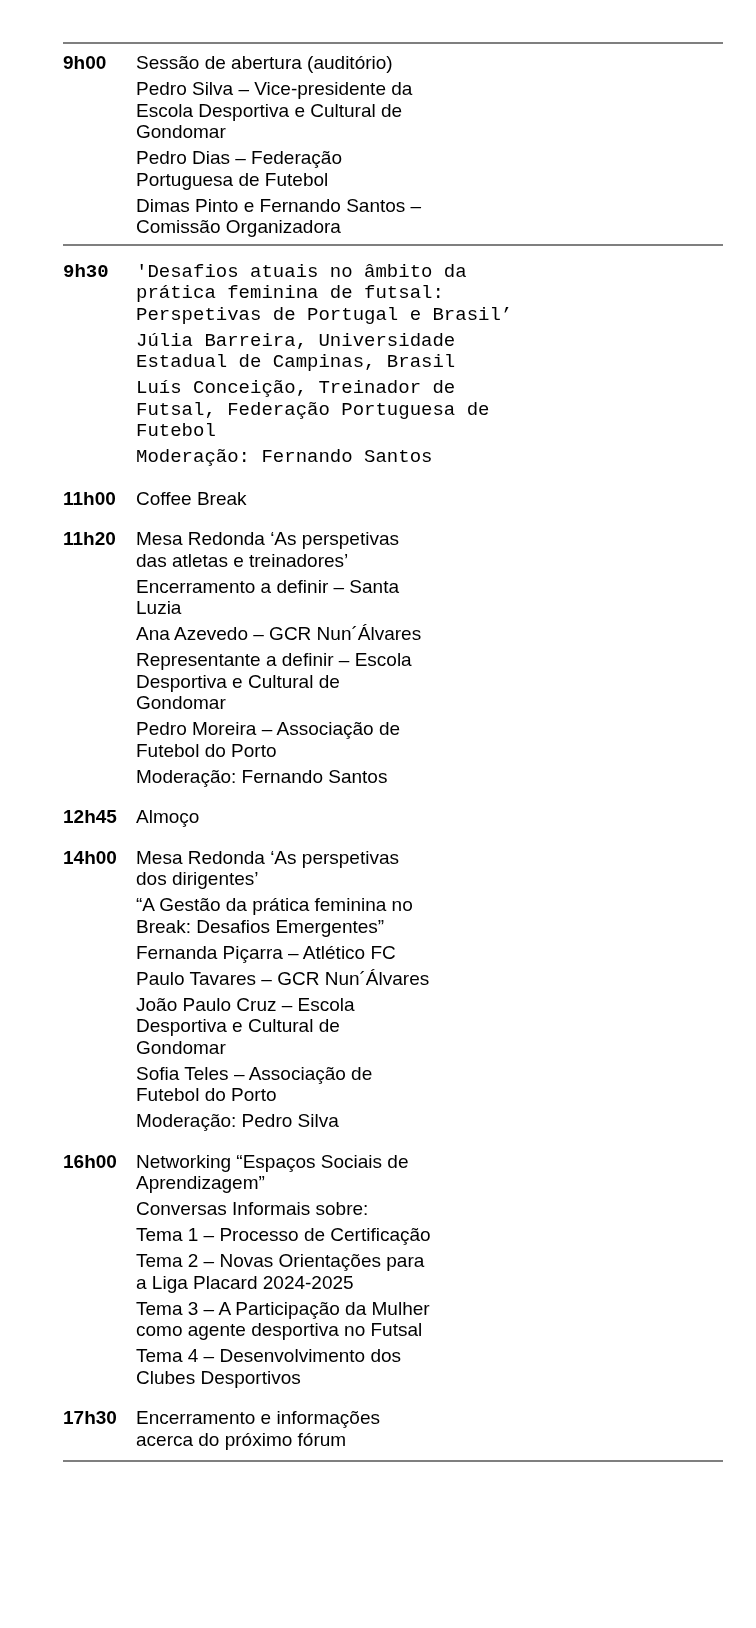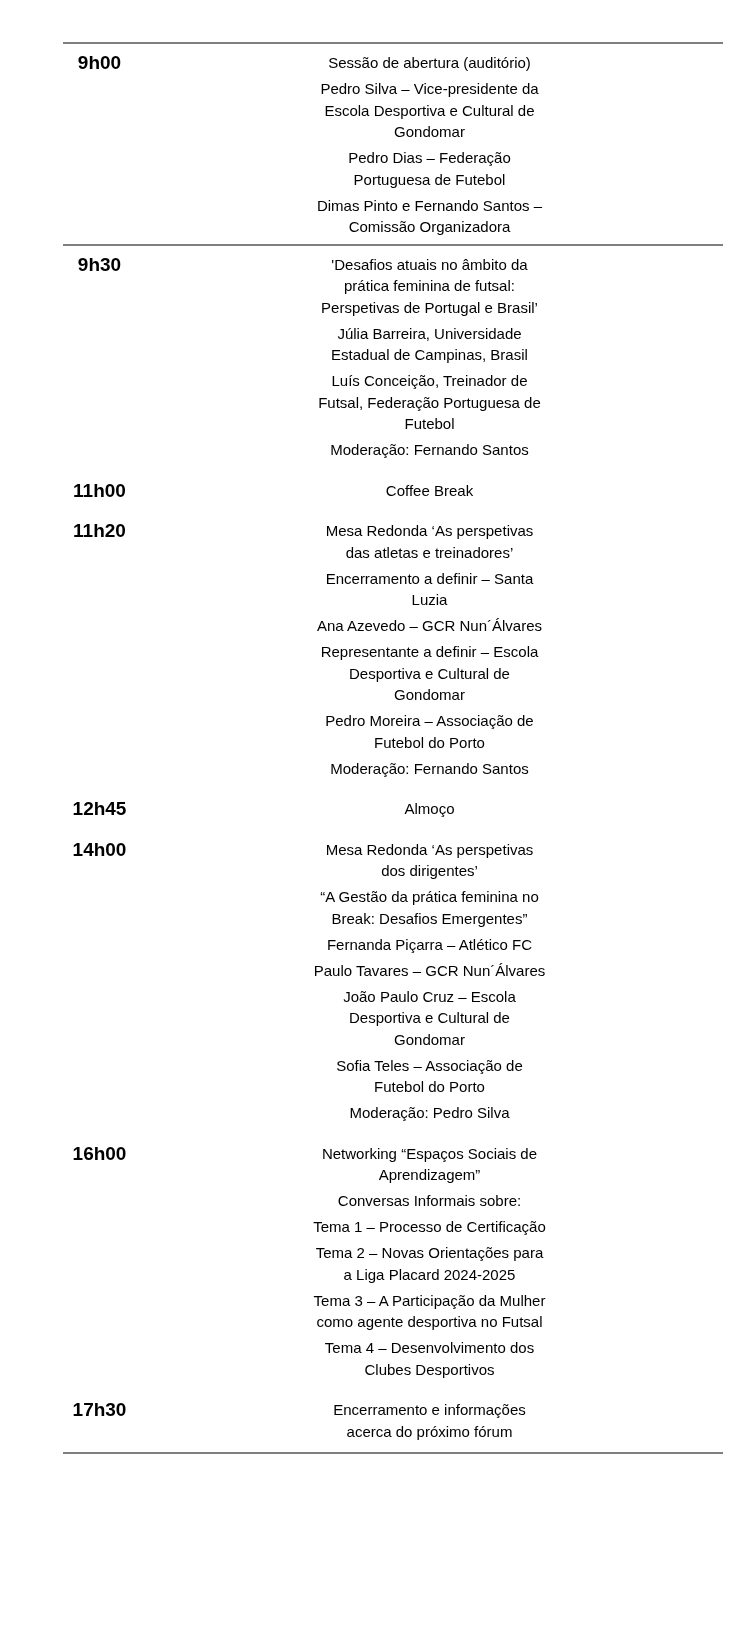--- a/index.html
+++ b/index.html
@@ -12,21 +12,20 @@
     height: 1628px;
     overflow: hidden;
     font-family: "Liberation Sans", "DejaVu Sans", sans-serif;
     color: #000000;
   }
   .page {
     box-sizing: border-box;
     width: 756px;
     height: 1628px;
     padding: 42px 30px 0 63px;
-    text-align: center;
   }
   .rule {
     width: 660px;
     height: 2px;
     background: #7f7f7f;
   }
   .schedule {
     width: 660px;
   }
   .row {
@@ -34,33 +33,34 @@
     align-items: flex-start;
     margin-top: 19px;
   }
   .row.first {
     margin-top: 8px;
   }
   .rule.section-divider {
     margin-top: 6px;
   }
   .rule + .row {
-    margin-top: 8px;
+    margin-top: 16px;
+    font-family: Liberation Mono, monospace;
   }
   .time {
     flex: 0 0 73px;
     font-weight: bold;
     font-size: 19px;
     line-height: 21.5px;
   }
   .paras {
     flex: 1 1 auto;
   }
   .para {
-    font-size: 15px;
+    font-size: 19px;
     line-height: 21.5px;
     white-space: pre-line;
     margin-top: 4.5px;
   }
   .para:first-child {
     margin-top: 0;
   }
   .rule.bottom {
     margin-top: 10px;
   }

